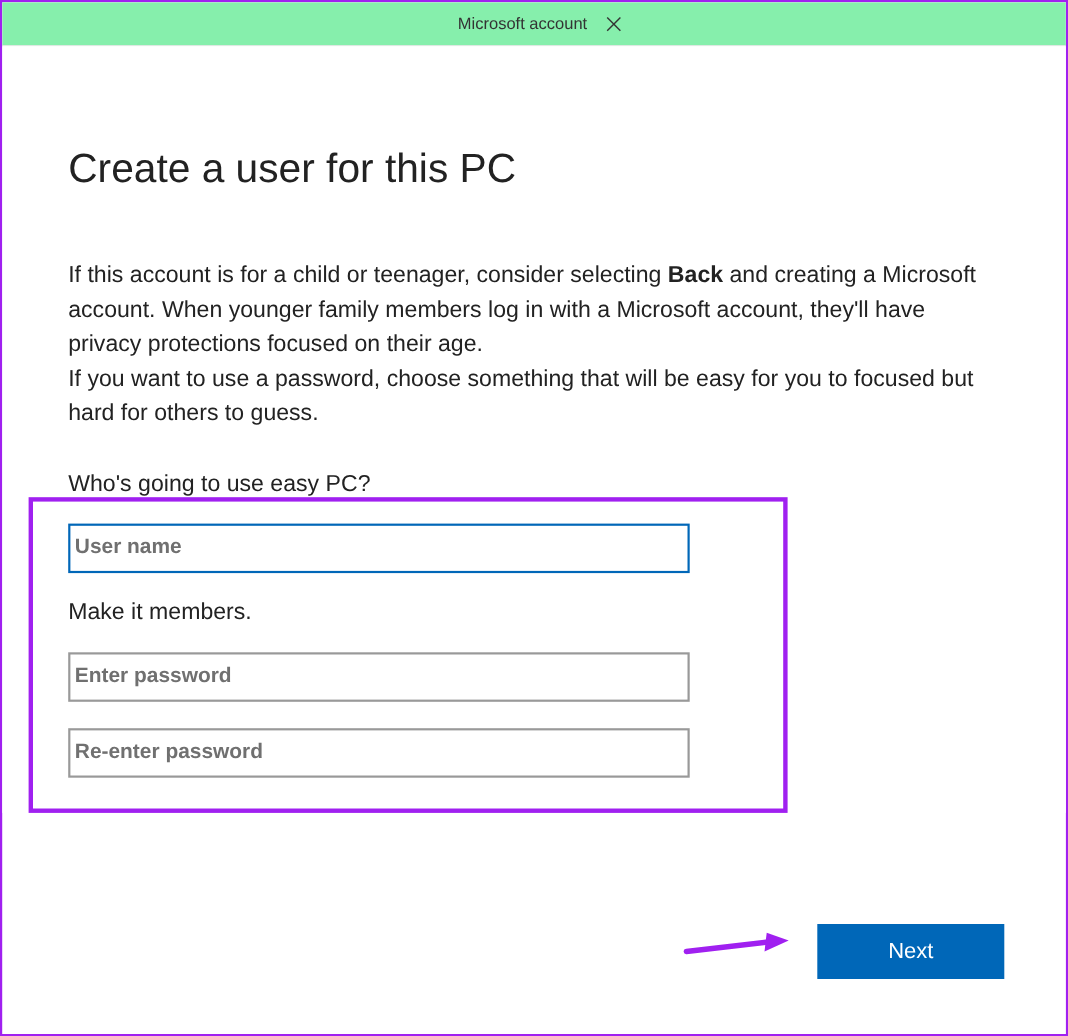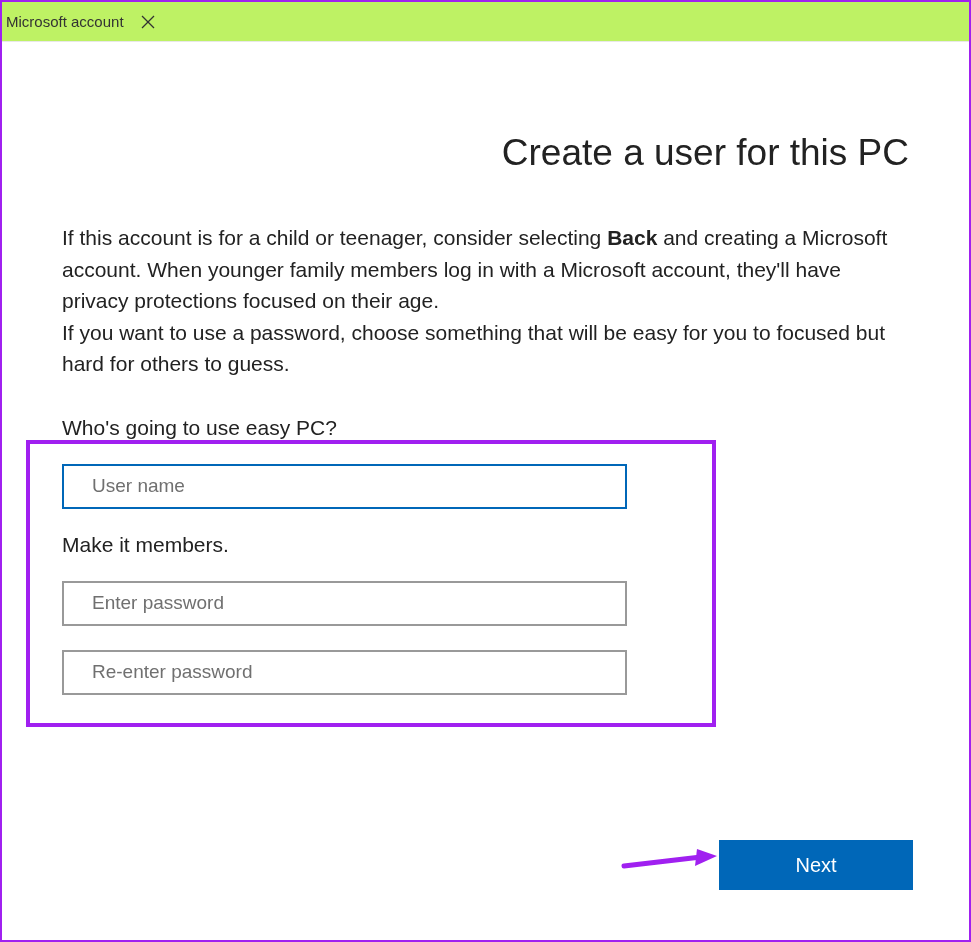--- a/index.html
+++ b/index.html
@@ -11,25 +11,25 @@
       font-family: "Segoe UI", -apple-system, sans-serif;
       background: #ffffff;
       width: 971px;
       height: 942px;
       border: 2px solid #a020f0;
       position: relative;
       overflow: hidden;
     }
     .titlebar {
       height: 40px;
-      background: #bef264;
+      background: #86efac;
       display: flex;
       align-items: center;
-      justify-content: flex-start;
-      padding: 0 0 0 4px;
+      justify-content: center;
+      padding: 0 0 0 27px;
       border-bottom: 1px solid #e8e8e8;
     }
     .titlebar-title {
       font-size: 15px;
       color: #333;
     }
     .close-btn {
       width: 48px;
       height: 40px;
       display: flex;
@@ -42,22 +42,21 @@
       height: 14px;
     }
     .content {
       padding: 90px 60px 0 60px;
       background: #ffffff;
     }
     .heading {
       font-size: 37px;
       font-weight: 400;
       color: #222;
-      margin-bottom: 48px;
-      text-align: right;
+      margin-bottom: 60px;
     }
     .description {
       font-size: 21px;
       line-height: 1.5;
       color: #222;
     }
     .description .bold {
       font-weight: 700;
     }
     .sub-description {
@@ -74,28 +73,29 @@
       width: 690px;
       position: relative;
     }
     .form-group-wrap {
       margin-top: 0;
     }
     input.text-input {
       width: 565px;
       height: 45px;
       font-size: 19px;
-      padding: 0 28px;
+      padding: 0 4px;
       border: 2px solid #999;
       background: #fff;
       color: #222;
       outline: none;
       display: block;
       margin-bottom: 24px;
       font-family: inherit;
+      font-weight: bold;
     }
     input.text-input::placeholder {
       color: #707070;
     }
     input.text-input.focused {
       border: 2px solid #0067b8;
     }
     .secure-label {
       font-size: 21px;
       color: #222;
@@ -104,21 +104,21 @@
     }
     .footer {
       position: absolute;
       bottom: 50px;
       right: 56px;
       display: flex;
       align-items: center;
       gap: 36px;
     }
     .next-btn {
-      width: 194px;
+      width: 170px;
       height: 50px;
       background: #0067b8;
       color: #ffffff;
       font-size: 20px;
       border: none;
       cursor: pointer;
       font-family: inherit;
     }
     .arrow-annotation {
       position: absolute;

